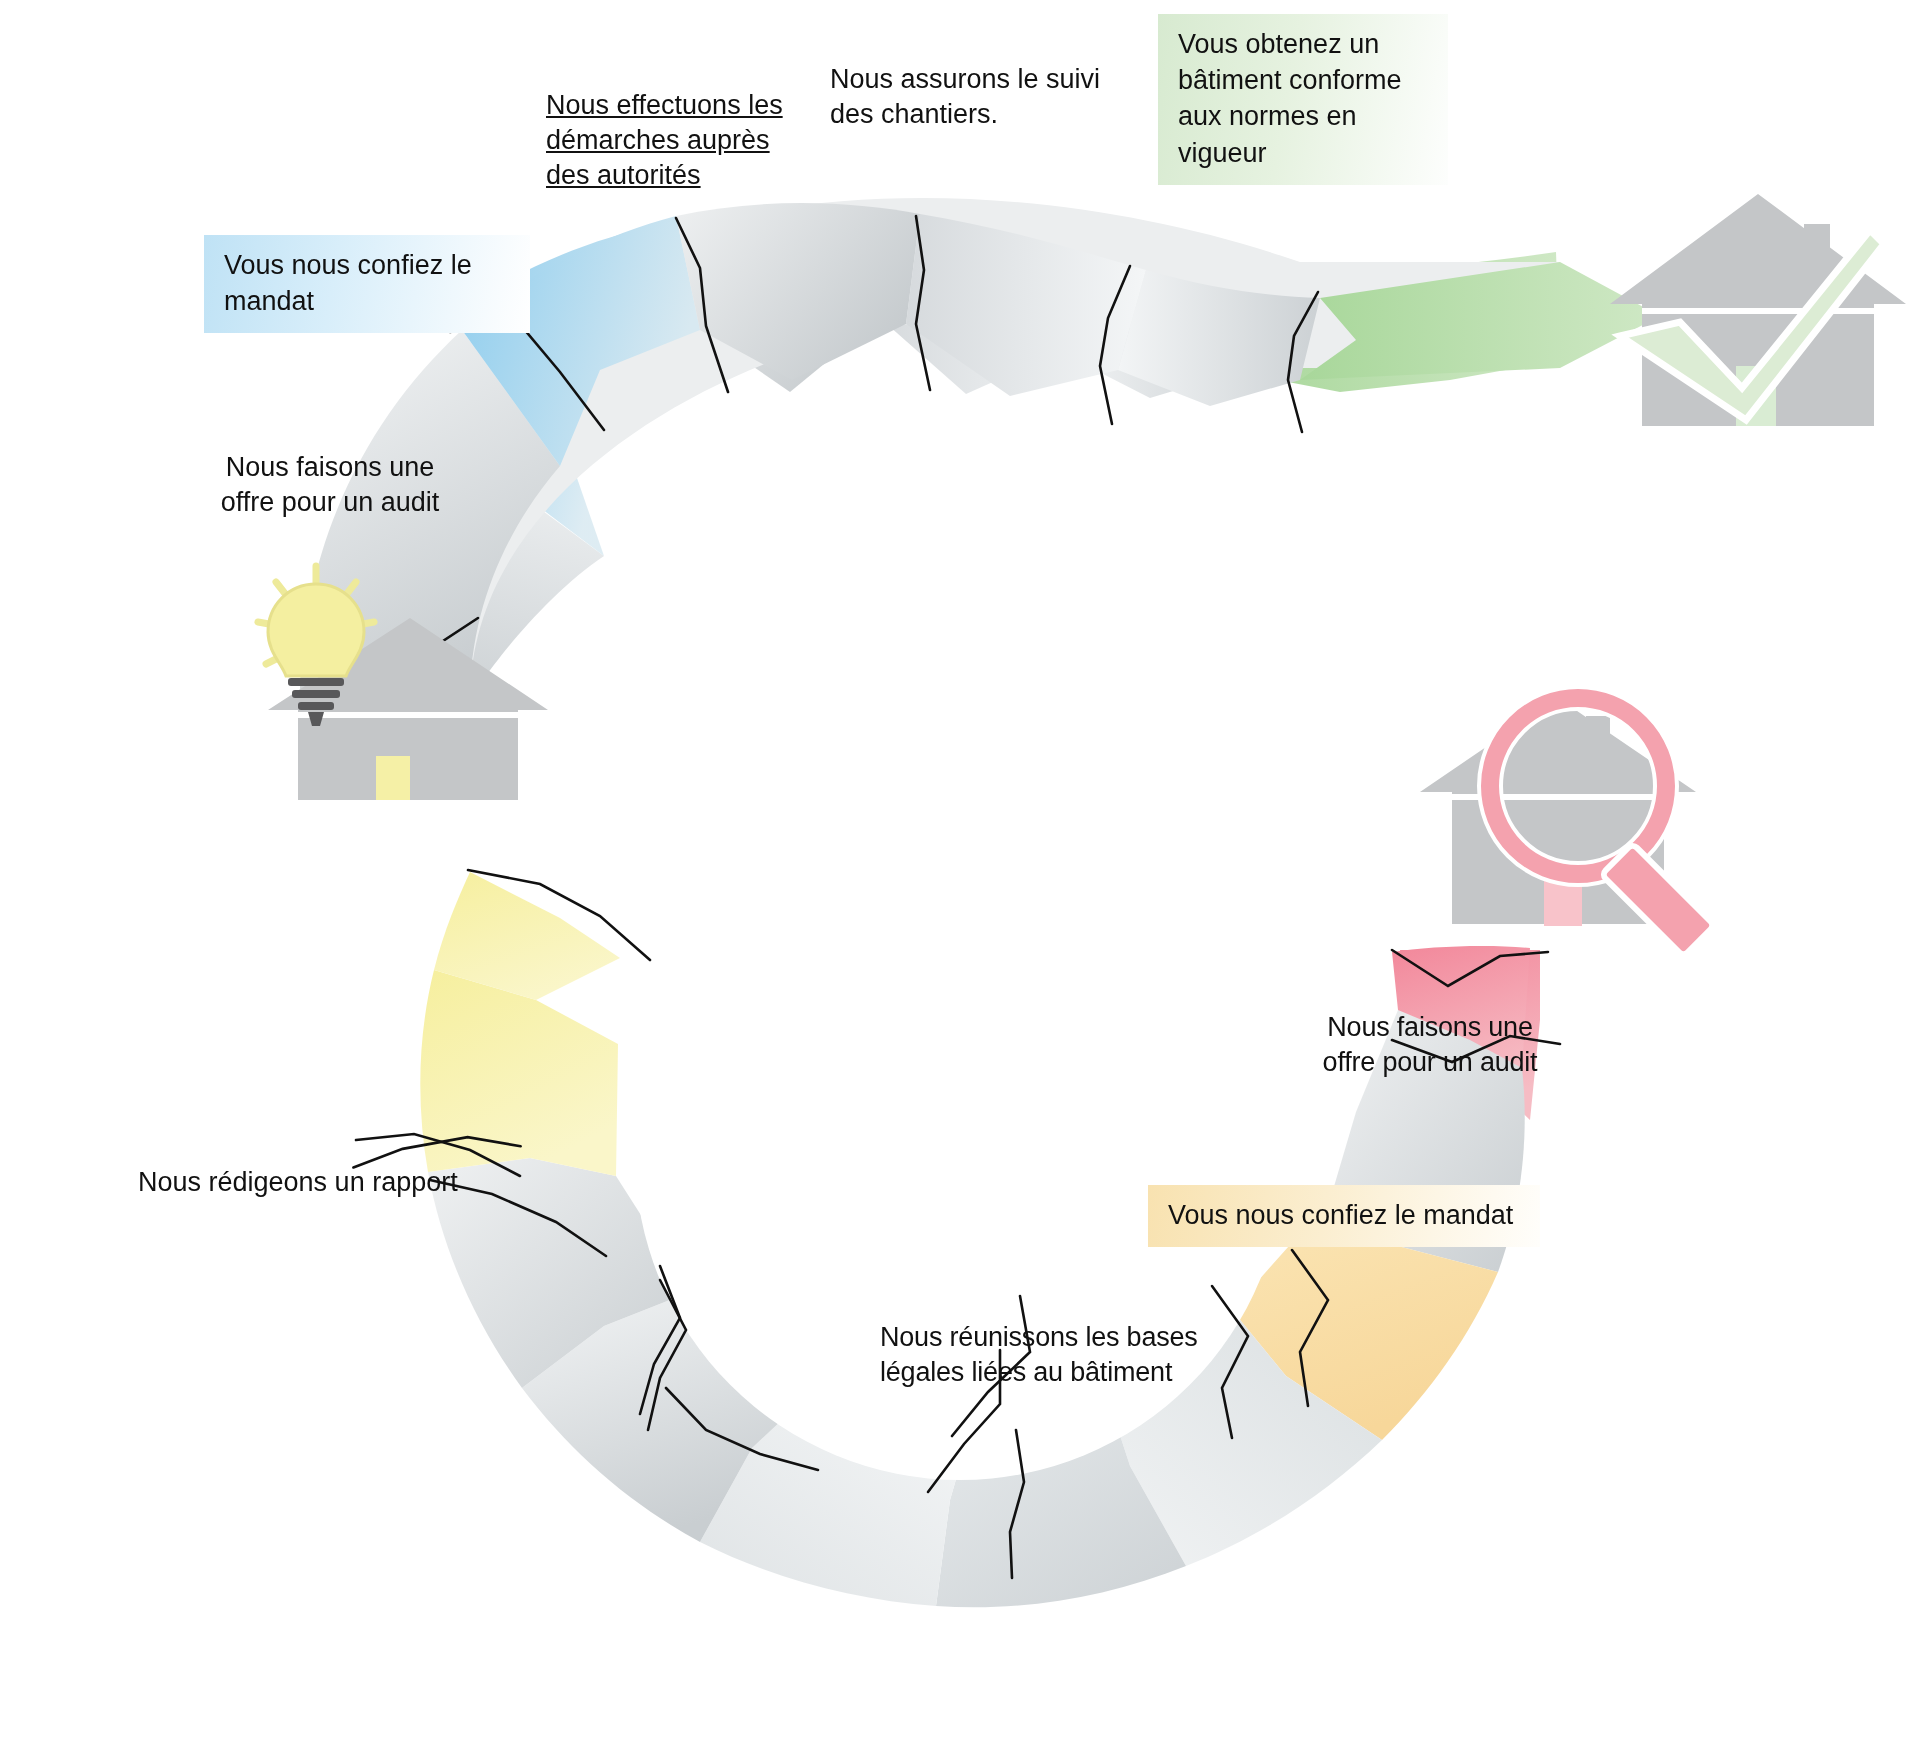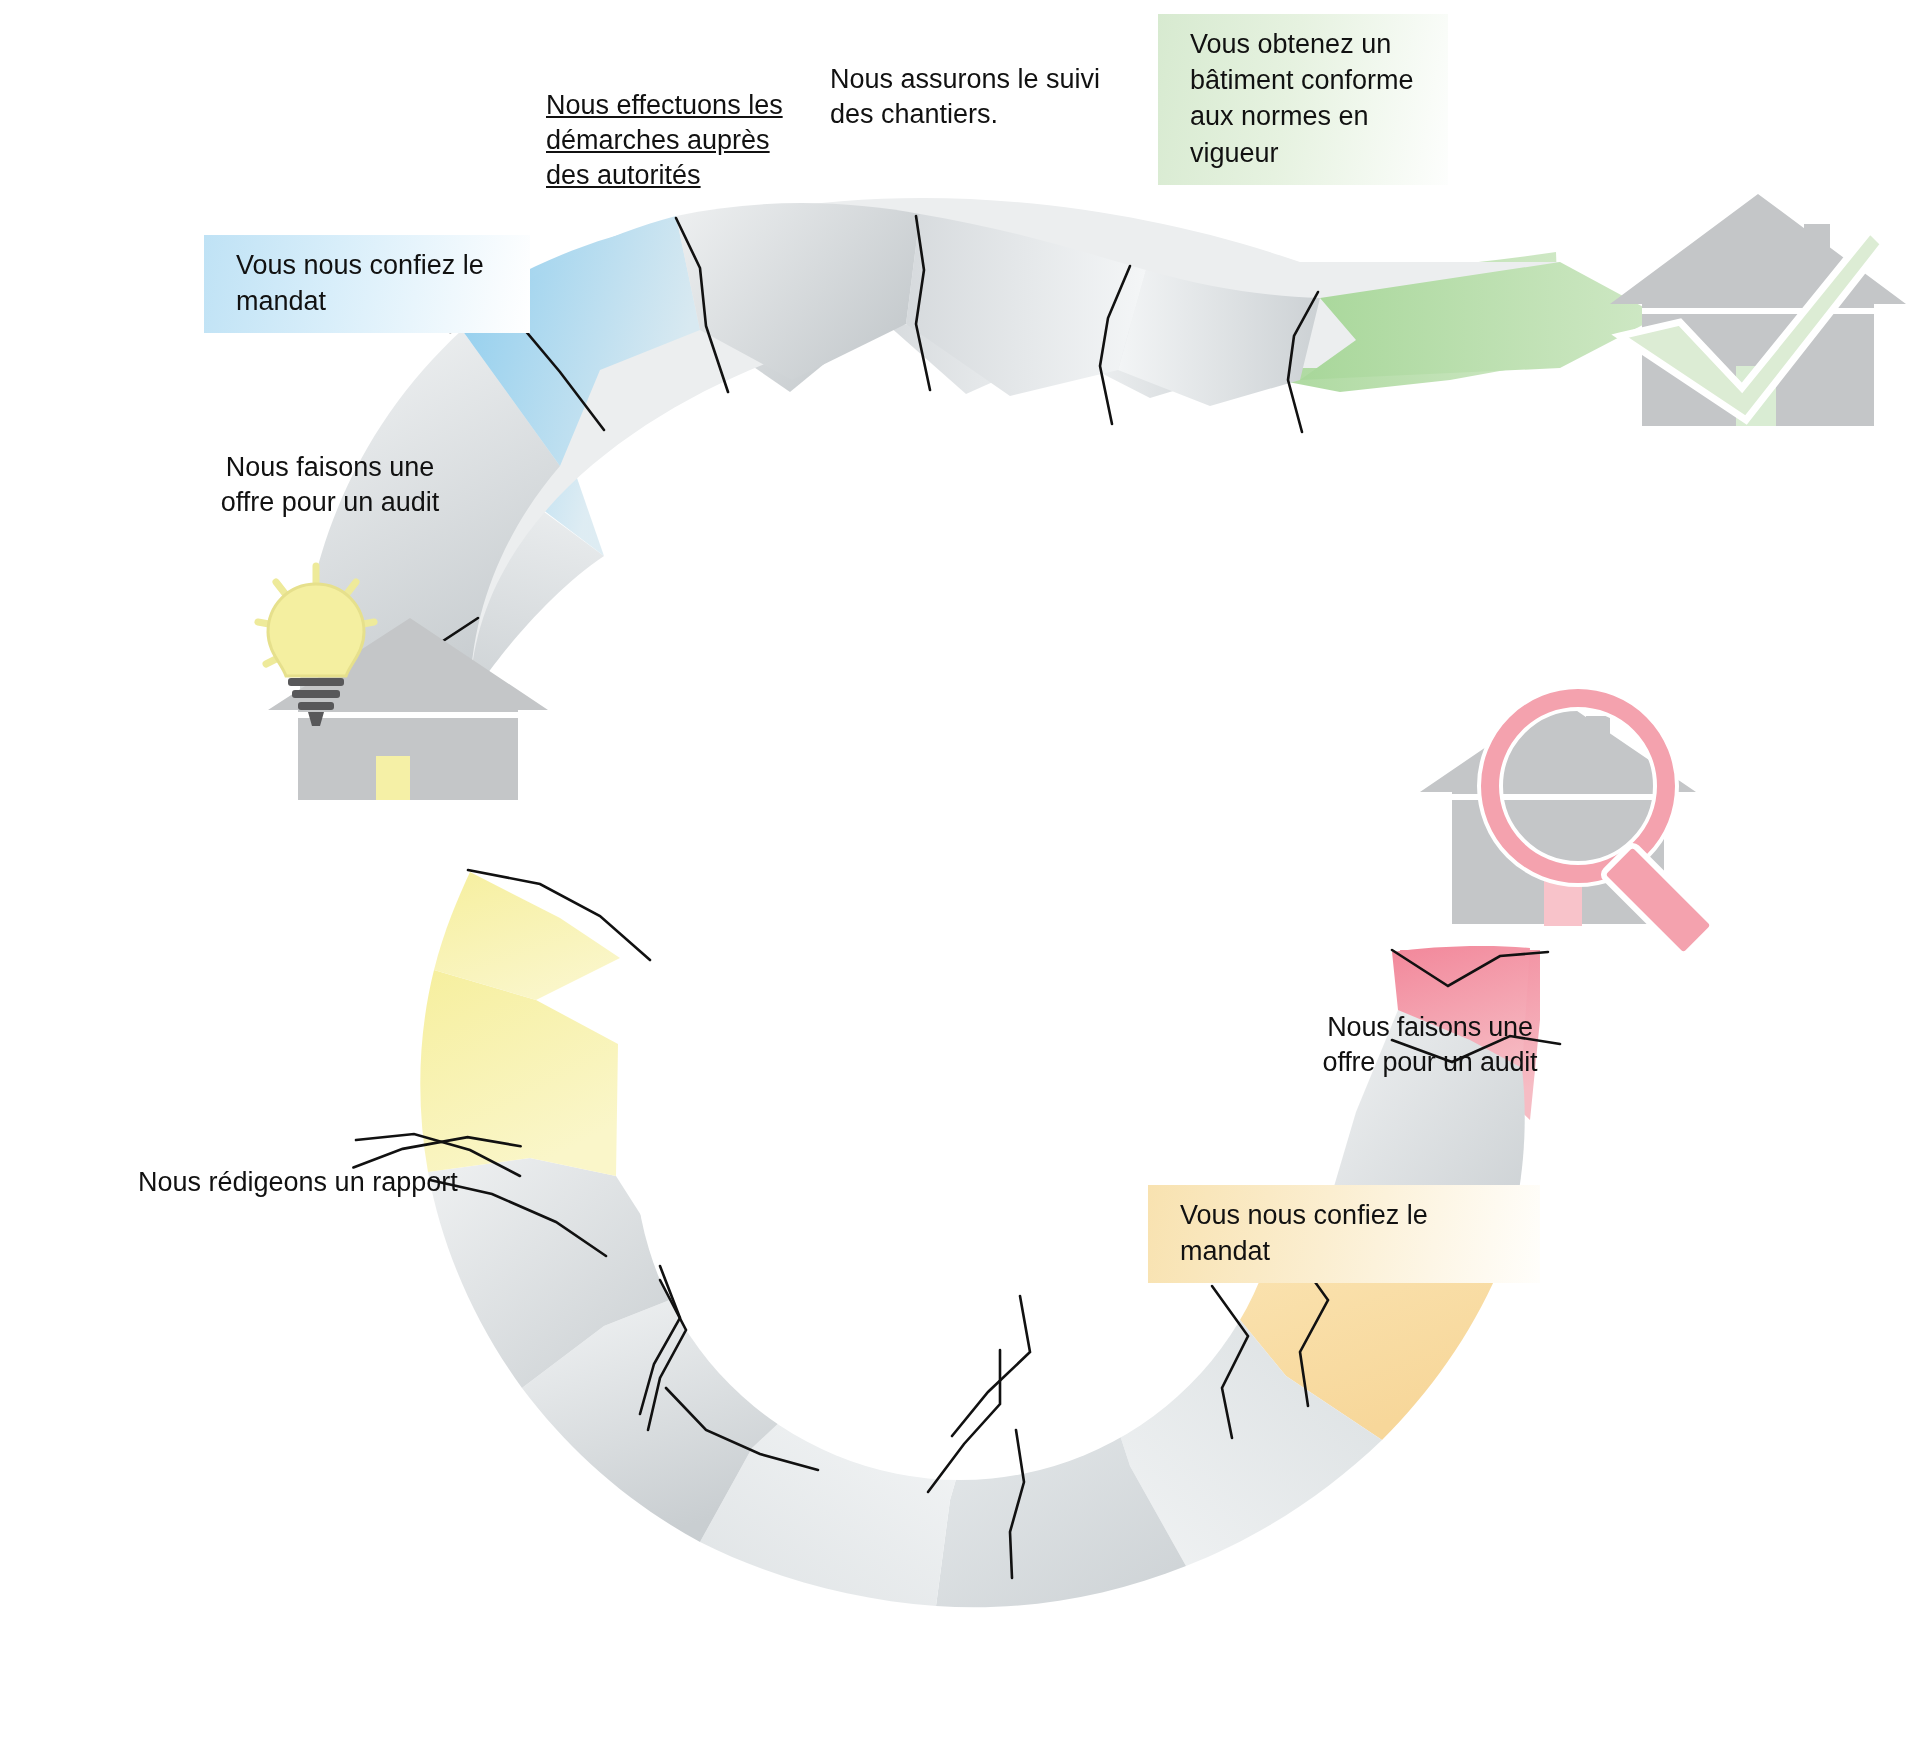--- a/index.html
+++ b/index.html
@@ -9,21 +9,21 @@
     color:#1a1a1a;
   }
   #stage{position:absolute;inset:0;}
   svg#ring{position:absolute;left:0;top:0;width:1920px;height:1757px;}
 
   .lbl{position:absolute;line-height:1.30;color:#111111;white-space:pre-line;}
   .plain{font-size:27px;}
   .plain.narrow{font-family:"Liberation Sans Narrow","Liberation Sans",sans-serif;letter-spacing:-0.2px;}
 
   .chip{position:absolute;line-height:1.34;color:#111111;white-space:pre-line;
-        padding:12px 16px 14px 32px;box-sizing:border-box;font-size:27px;}
+        padding:12px 16px 14px 20px;box-sizing:border-box;font-size:27px;}
   .chip-green{background:linear-gradient(100deg,#d7ead0 0%,#e6f2e0 45%,#fdfefd 100%);}
   .chip-blue{background:linear-gradient(100deg,#bfe2f5 0%,#d8eefa 40%,#ffffff 100%);}
   .chip-yellow{background:linear-gradient(100deg,#f6f2b4 0%,#faf8cf 45%,#ffffff 100%);}
   .chip-pink{background:linear-gradient(100deg,#f4a6b0 0%,#f8c3ca 45%,#fefdfd 100%);}
   .chip-orange{background:linear-gradient(100deg,#f8e2b0 0%,#fbeed0 45%,#fffefb 100%);}
 
   .icon{position:absolute;}
 </style>
 </head>
 <body>
@@ -290,18 +290,20 @@
   <div class="chip chip-green" style="left:1158px;top:14px;width:290px;">Vous obtenez un
 bâtiment conforme
 aux normes en vigueur</div>
 
 
   <div class="lbl plain narrow" style="left:1280px;top:1010px;width:300px;text-align:center;">Nous faisons une
 offre pour un audit</div>
 
   <div class="chip chip-orange" style="left:1148px;top:1185px;width:392px;">Vous nous confiez le mandat</div>
 
+  <div class="lbl plain narrow" style="left:880px;top:1320px;width:330px;">Nous réunissons les bases
+légales liées au bâtiment</div>
 
 
   <div class="lbl plain" style="left:138px;top:1165px;width:330px;">Nous rédigeons un rapport</div>
 
 
 </div>
 
 </body></html>

